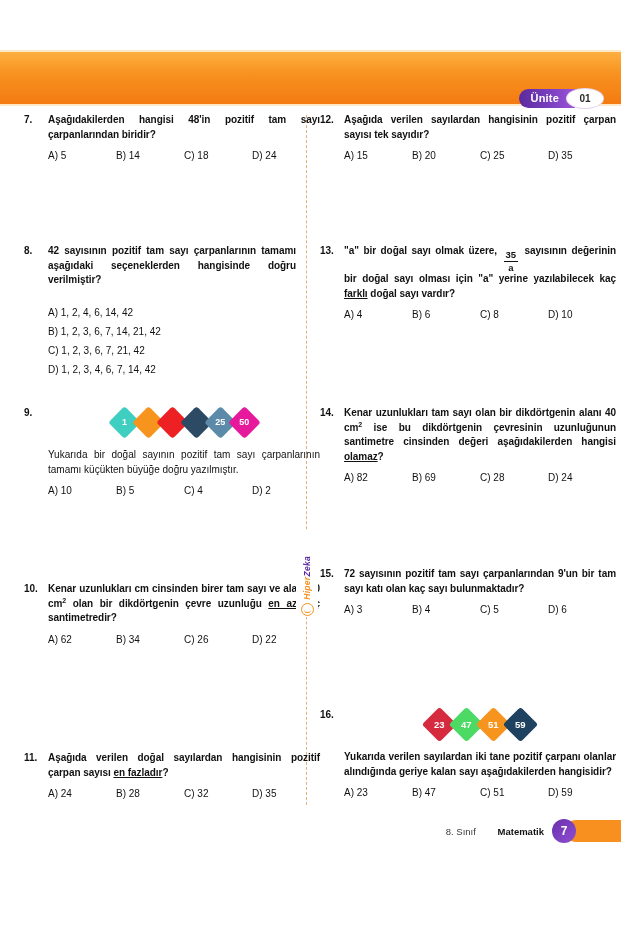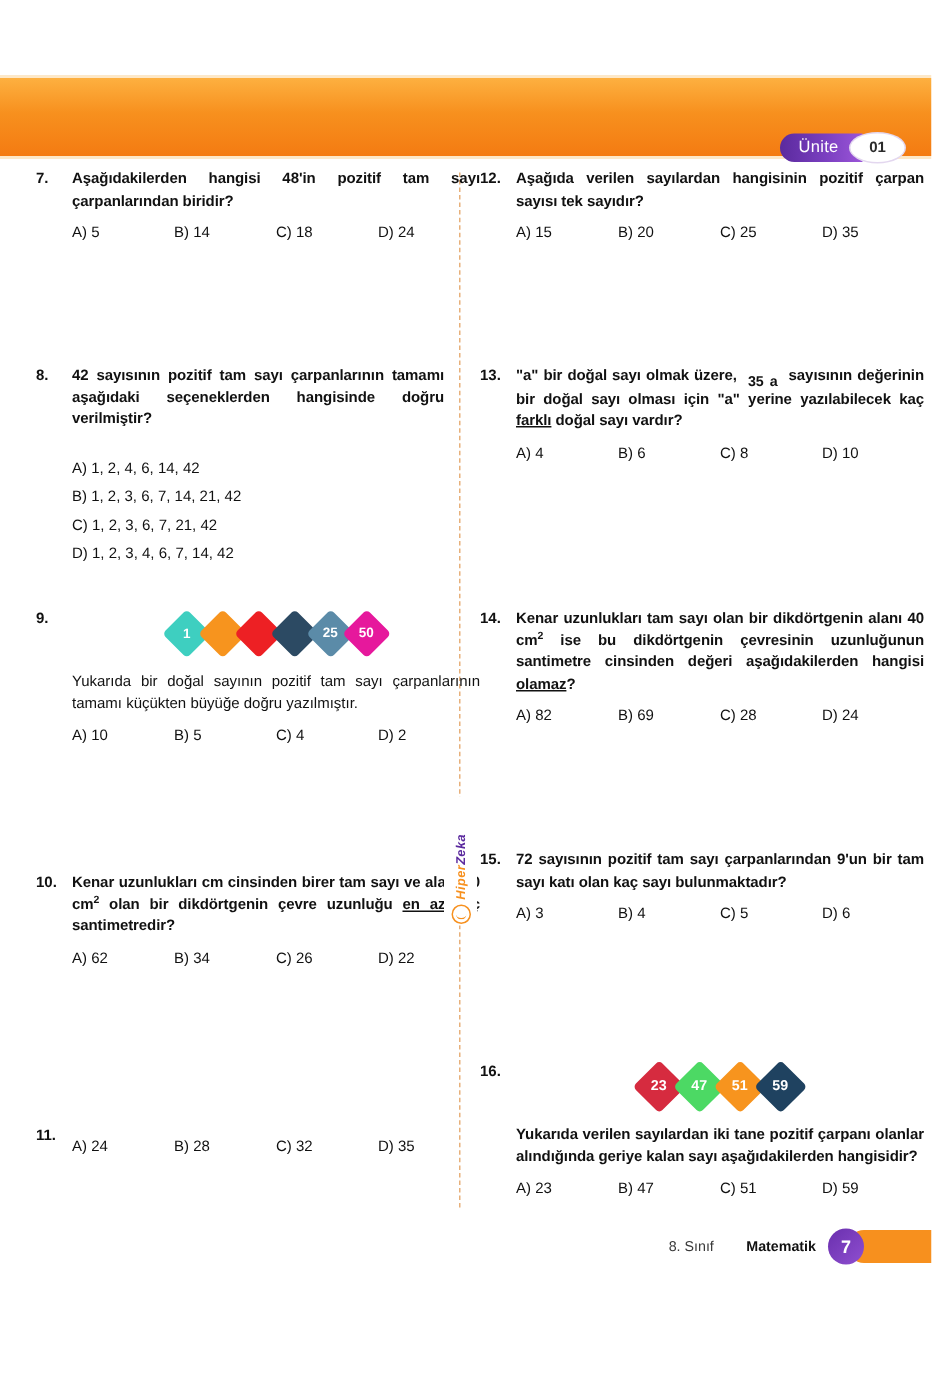--- a/index.html
+++ b/index.html
@@ -25,21 +25,21 @@
   
   .unit-badge {
     position:absolute;
     right:18px; top:88px;
     display:flex; align-items:center;
     height:20px; z-index:6;
   }
   .unit-badge-body {
     background:linear-gradient(to right,#5b2a9e 0%,#7a3fc0 55%,#9b55d8 100%);
     color:#ffffff;
-    font-size:11px; font-weight:normal;
+    font-size:11px; font-weight:bold;
     padding:3px 16px 3px 12px;
     border-radius:10px 0 0 10px;
     letter-spacing:.2px;
     line-height:13px;
   }
   .unit-badge-num {
     background:#ffffff;
     color:#2b2b2b;
     font-size:10px; font-weight:bold;
     width:36px; height:19px;
@@ -146,21 +146,21 @@
     line-height:14.5px;
     text-align:justify;
     color:#111;
   }
   u.uline { text-decoration:underline; text-underline-offset:1px; }
   sup.exp { font-size:7px; vertical-align:super; line-height:0; }
 
   
   .frac {
     display:inline-flex;
-    flex-direction:row;
+    flex-direction:column;
     align-items:center;
     vertical-align:-4px;
     margin:0 2px;
     line-height:1;
   }
   .frac .num { font-size:9.5px; font-weight:bold; padding:0 2px; }
   .frac .bar { width:100%; height:1.2px; background:#111; margin:1px 0; }
   .frac .den { font-size:9.5px; font-weight:bold; padding:0 2px; }
 
   
@@ -322,20 +322,21 @@
           <div class="opt">B) 34</div>
           <div class="opt">C) 26</div>
           <div class="opt">D) 22</div>
         </div>
       </div>
     </div>
 
     <div class="q" style="top:638px">
       <div class="q-num">11.</div>
       <div class="q-body">
+        <div class="q-stem"><span>Aşağıda verilen doğal sayılardan hangisinin pozitif çarpan sayısı </span><u class="uline">en fazladır</u><span>?</span></div>
         <div class="options">
           <div class="opt">A) 24</div>
           <div class="opt">B) 28</div>
           <div class="opt">C) 32</div>
           <div class="opt">D) 35</div>
         </div>
       </div>
     </div>
 
   </div>

